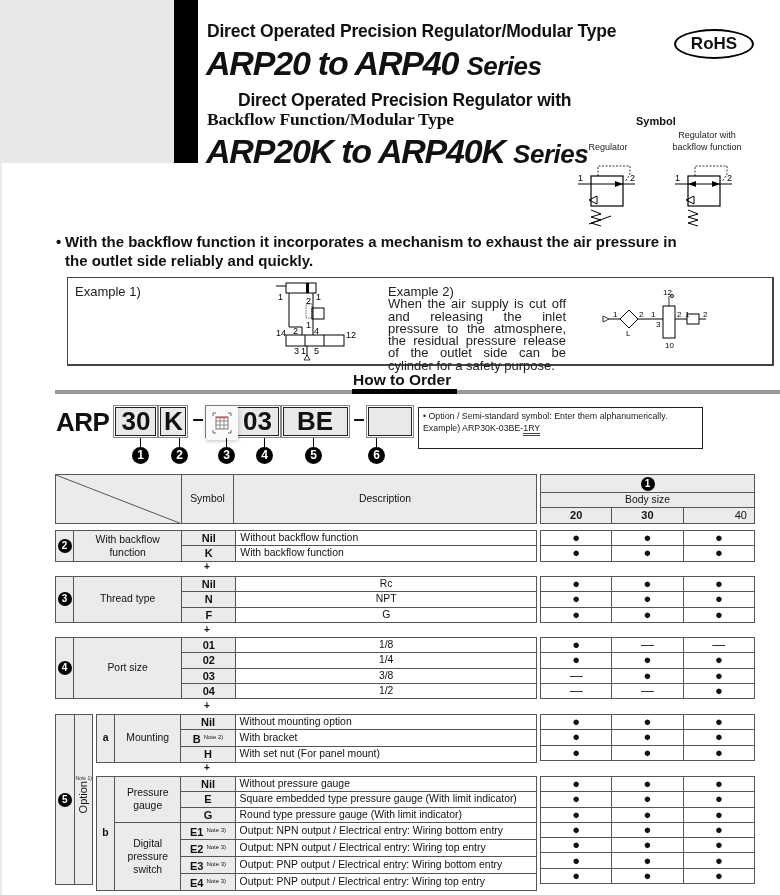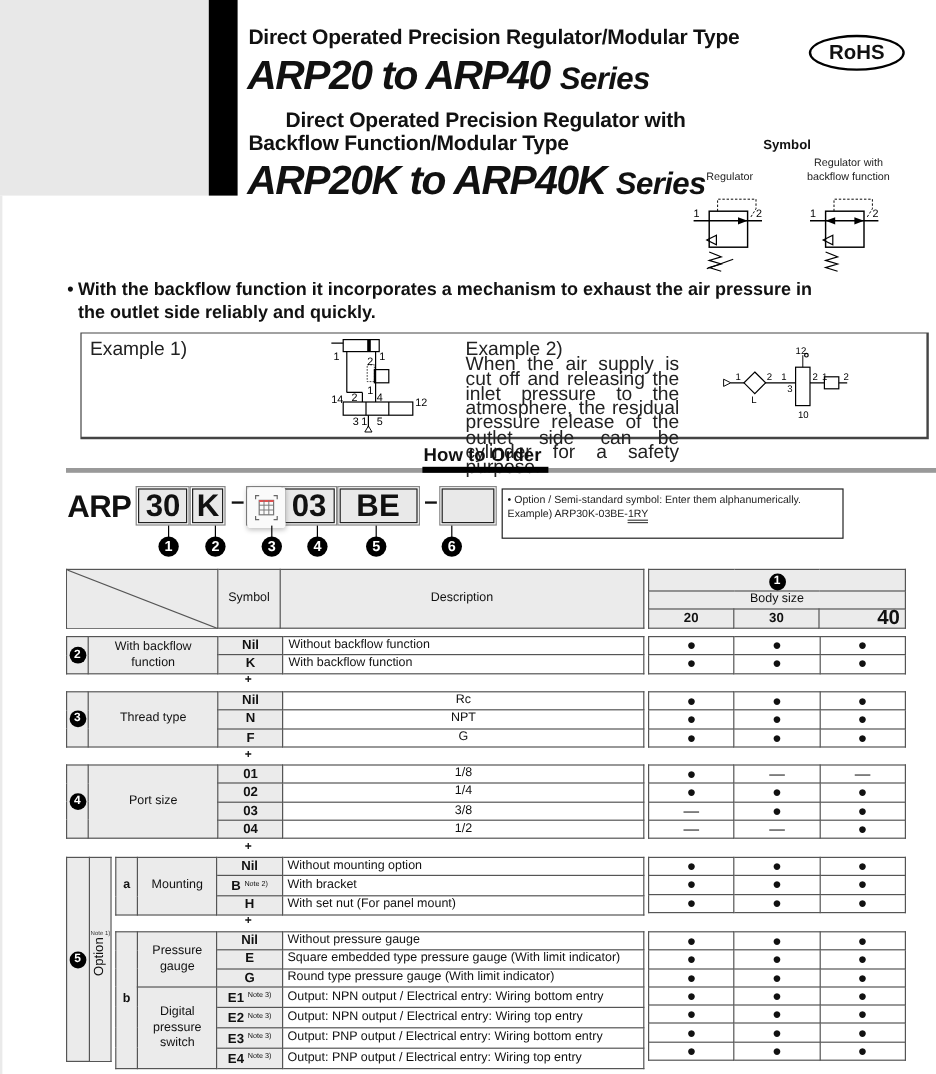--- a/index.html
+++ b/index.html
@@ -19,21 +19,21 @@
 
   .sym-title { position: absolute; left: 636px; top: 115px; font-weight: bold; font-size: 11px; }
   .sym-lbl { position: absolute; font-size: 9px; text-align: center; line-height: 11px; color: #222; }
   .sym-svg { position: absolute; }
 
   .bullet { position: absolute; left: 56px; top: 232px; font-weight: bold; font-size: 15px; line-height: 19px; width: 700px; }
   .bullet .dot { display: inline-block; width: 9px; }
   .bullet .l2 { padding-left: 9px; display: block; }
 
   .ex-box { position: absolute; left: 67px; top: 277px; width: 707px; height: 89px; border: 1px solid #444; border-bottom: 2px solid #444; border-right: 2px solid #444; }
-  .ex-text { position: absolute; font-size: 16px; line-height: 12.3px; color: #222; }
+  .ex-text { position: absolute; font-size: 13px; line-height: 12.3px; color: #222; }
   .ex1 { left: 7px; top: 8px; width: 180px; }
   .ex2 { left: 320px; top: 8px; width: 178px; text-align: justify; }
 
   .hto-line { position: absolute; left: 55px; top: 390px; width: 725px; height: 4px; background: #999; }
   .hto-black { position: absolute; left: 352px; top: 389px; width: 105px; height: 5px; background: #000; }
   .hto { position: absolute; left: 353px; top: 371px; font-weight: bold; font-size: 15.5px; }
 
   .code-row { position: absolute; left: 56px; top: 407px; height: 32px; display: flex; align-items: flex-start; }
   .arp { font-weight: bold; font-size: 26px; margin-right: 6px; letter-spacing: -0.5px; }
   .cbox { height: 29px; border: 1.5px solid #222; background: #e9e9e9; font-weight: bold; font-size: 26px; line-height: 26px; text-align: center; outline: 1px solid #888; outline-offset: 1px; margin-right: 4px; }
@@ -61,21 +61,21 @@
 </head>
 <body>
 
 <div class="gray-block"></div>
 <div class="left-edge"></div>
 <div class="black-bar"></div>
 
 <div class="t-sub" style="top:22px;">Direct Operated Precision Regulator/Modular Type</div>
 <div class="t-big" style="top:45px;"><span>ARP20 to ARP40 </span><span class="ser">Series</span></div>
 <div class="t-sub" style="top:91px;margin-left:31px;">Direct Operated Precision Regulator with</div>
-<div class="t-sub" style="top:110px;">Backflow Function/Modular Type</div>
+<div class="t-sub" style="top:110px;font-family:Liberation Serif, serif;">Backflow Function/Modular Type</div>
 <div class="t-big" style="top:133px;"><span>ARP20K to ARP40K </span><span class="ser">Series</span></div>
 
 <div class="rohs">RoHS</div>
 
 <div class="sym-title">Symbol</div>
 <div class="sym-lbl" style="left:585px; top:142px; width:46px;">Regulator</div>
 <div class="sym-lbl" style="left:664px; top:130px; width:86px;">Regulator with</div>
 <div class="sym-lbl" style="left:664px; top:142px; width:86px;">backflow function</div>
 
 <svg class="sym-svg" style="left:573px; top:160px;" width="75" height="70">
@@ -226,21 +226,21 @@
   <tbody>
       <tr style="height:18px;">
         <td class="g" colspan="3"><span class="circ-in">1</span></td>
       </tr>
   <tr style="height:15px;">
         <td class="g" colspan="3" style="font-size:10.4px;">Body size</td>
       </tr>
   <tr style="height:15px;">
     <td class="g" style="font-weight:bold; font-size:11px;">20</td>
     <td class="g" style="font-weight:bold; font-size:11px;">30</td>
-    <td class="g" style="font-weight:bold; font-size:17px;padding-left:48px;">40</td>
+    <td class="g" style="font-weight:normal; font-size:11px;padding-left:48px;">40</td>
   </tr>
 </tbody>
   </table>
 
 <table style="left:55px; top:530px; width:482px;">
   <tbody>
       <tr>
     <td class="g ctr" rowspan="2" style="width:18px; padding:0;"><span class="circ-in">2</span></td>
     <td class="g ctr" rowspan="2" style="width:108px; line-height:13px;">With backflow function</td>
     <td class="sym">Nil</td>

